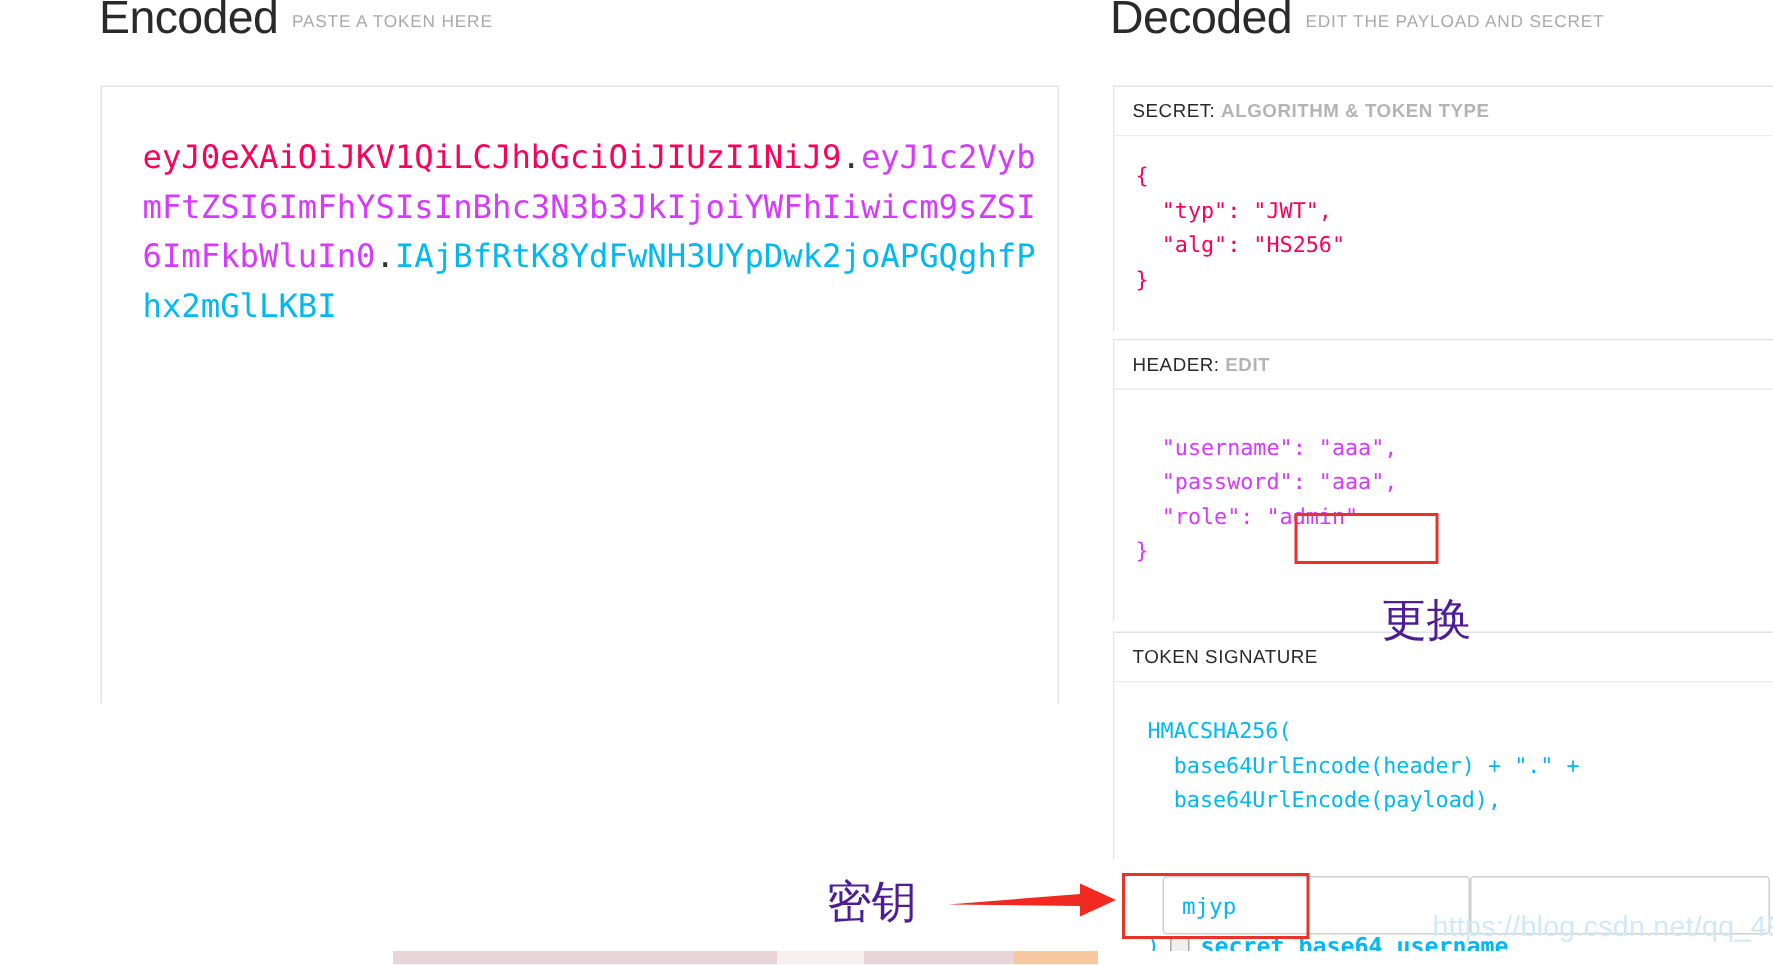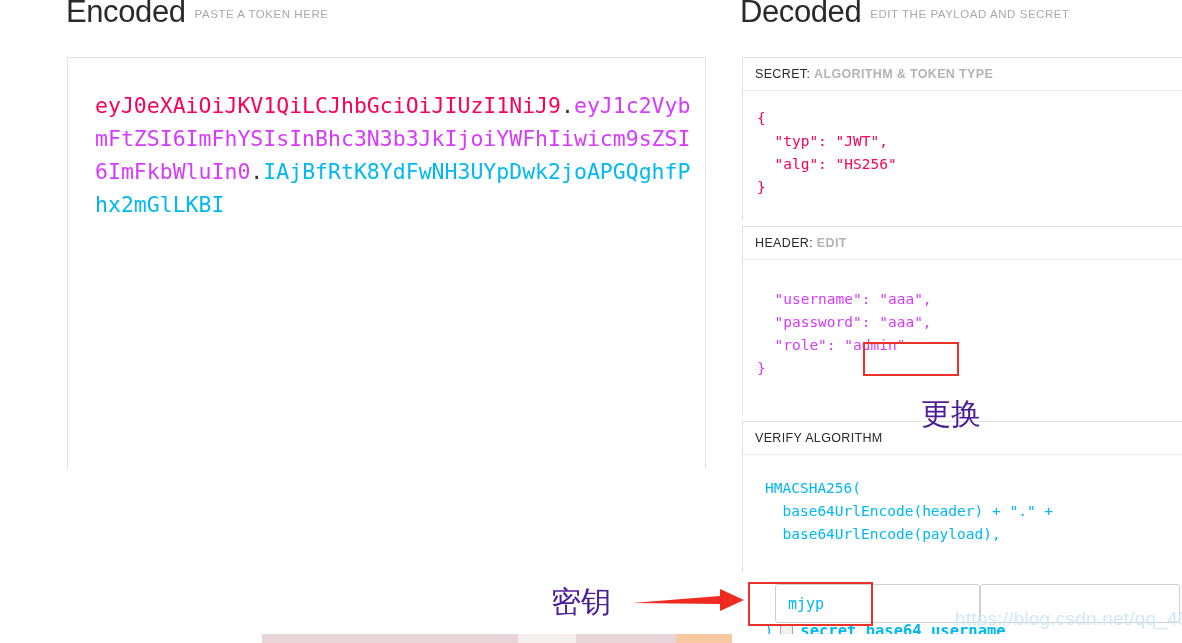--- a/index.html
+++ b/index.html
@@ -162,21 +162,21 @@
 
     <div class="dec-block" id="payload-block">
       <div class="dec-label"><span>HEADER:</span> <span class="muted">EDIT</span></div>
       <div class="dec-body" id="payload-body"><span>  "username": "aaa",
   "password": "aaa",
   "role": </span><span>"admin"</span><span>
 }</span></div>
     </div>
 
     <div class="dec-block" id="signature-block">
-      <div class="dec-label"><span>VERIFY ALGORITHM</span></div>
+      <div class="dec-label"><span>TOKEN SIGNATURE</span></div>
       <div class="dec-body" id="signature-body">HMACSHA256(
   base64UrlEncode(header) + "." +
   base64UrlEncode(payload),</div>
     </div>
 
   </div>
 
   <div id="secret-row">
     <input id="secret-input" type="text" value="mjyp" style="">
   </div>

